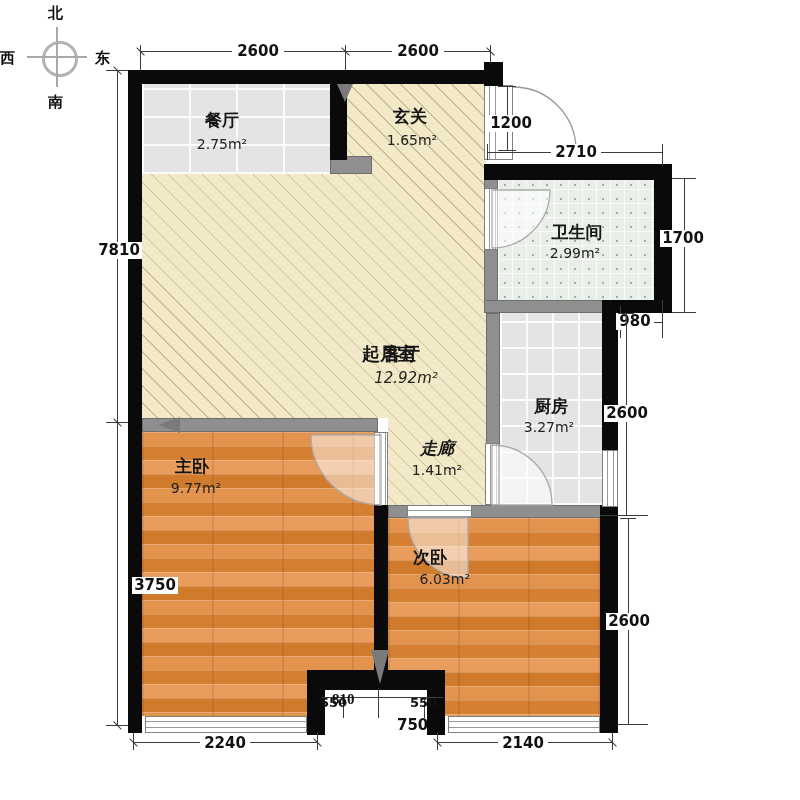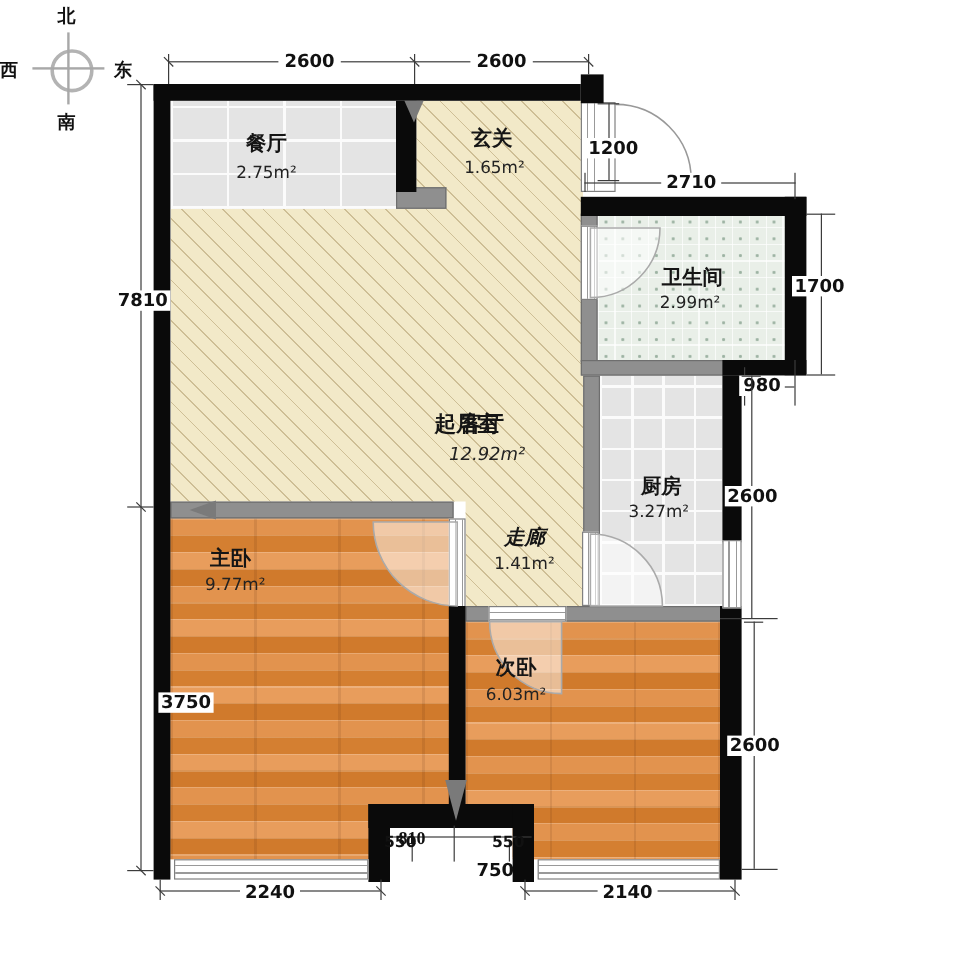--- a/index.html
+++ b/index.html
@@ -114,21 +114,21 @@
   <div class="room-name" style="left:362px;top:344px;font-size:18px;">起居室</div>
   <div class="room-name" style="left:384px;top:344px;font-size:18px;">客厅</div>
   <div class="room-area" style="left:366px;top:370px;width:80px;font-size:15px;font-style:italic;">12.92m²</div>
   <div class="room-name" style="left:519px;top:396px;width:64px;">厨房</div>
   <div class="room-area" style="left:509px;top:419px;width:80px;">3.27m²</div>
   <div class="room-name" style="left:405px;top:438px;width:64px;font-style:italic;">走廊</div>
   <div class="room-area" style="left:397px;top:462px;width:80px;">1.41m²</div>
   <div class="room-name" style="left:160px;top:456px;width:64px;">主卧</div>
   <div class="room-area" style="left:156px;top:480px;width:80px;">9.77m²</div>
   <div class="room-name" style="left:398px;top:547px;width:64px;">次卧</div>
-  <div class="room-area" style="left:390px;top:571px;width:80px;">6.03m²</div>
+  <div class="room-area" style="left:390px;top:571px;width:80px;text-align:right;">6.03m²</div>
 
   <div class="dline" style="left:140px;top:51px;width:350px;height:1px;"></div>
   <div class="dline" style="left:140px;top:45px;width:1px;height:25px;"></div>
   <div class="dline" style="left:345px;top:45px;width:1px;height:25px;"></div>
   <div class="dline" style="left:490px;top:45px;width:1px;height:17px;"></div>
   <div class="slash" style="left:135px;top:51px;"></div>
   <div class="slash" style="left:340px;top:51px;"></div>
   <div class="slash" style="left:485px;top:51px;"></div>
   <div class="dim" style="left:232px;top:43px;width:52px;">2600</div>
   <div class="dim" style="left:392px;top:43px;width:52px;">2600</div>

